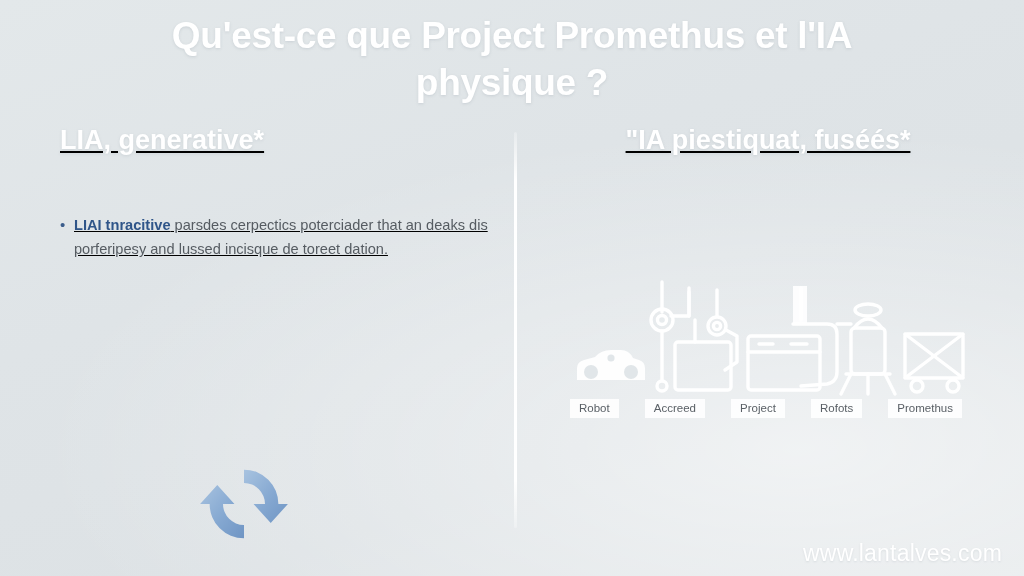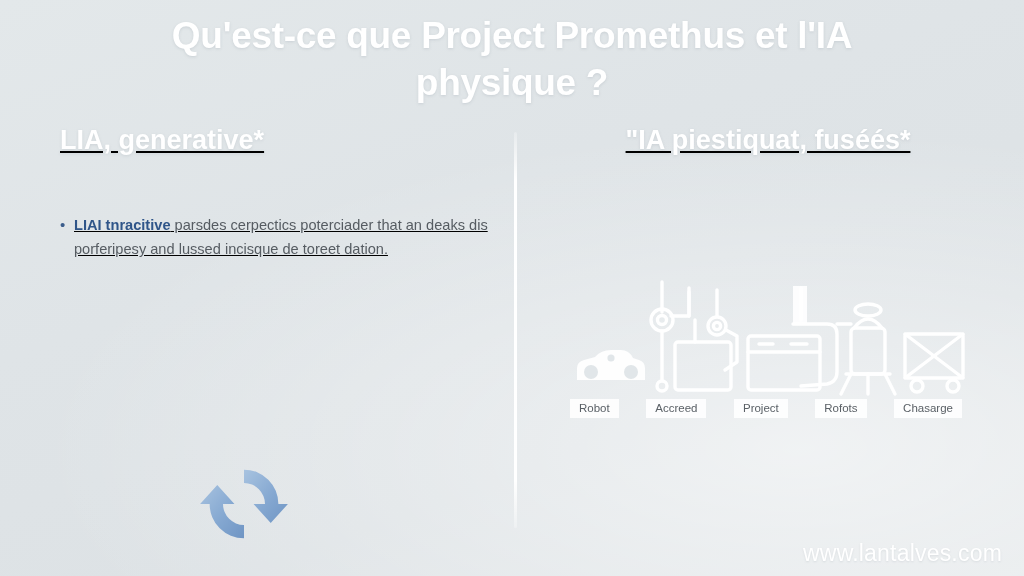--- a/index.html
+++ b/index.html
@@ -222,18 +222,18 @@
         <circle cx="388" cy="110" r="6"></circle>
       </g>
     </svg>
   </div>
 
   <div class="labels">
     <span class="label-chip">Robot</span>
     <span class="label-chip">Accreed</span>
     <span class="label-chip">Project</span>
     <span class="label-chip">Rofots</span>
-    <span class="label-chip">Chasarge</span>
+    <span class="label-chip">Promethus</span>
   </div>
 
   <div class="watermark">www.lantalves.com</div>
 
 </div>
 
 </body></html>

